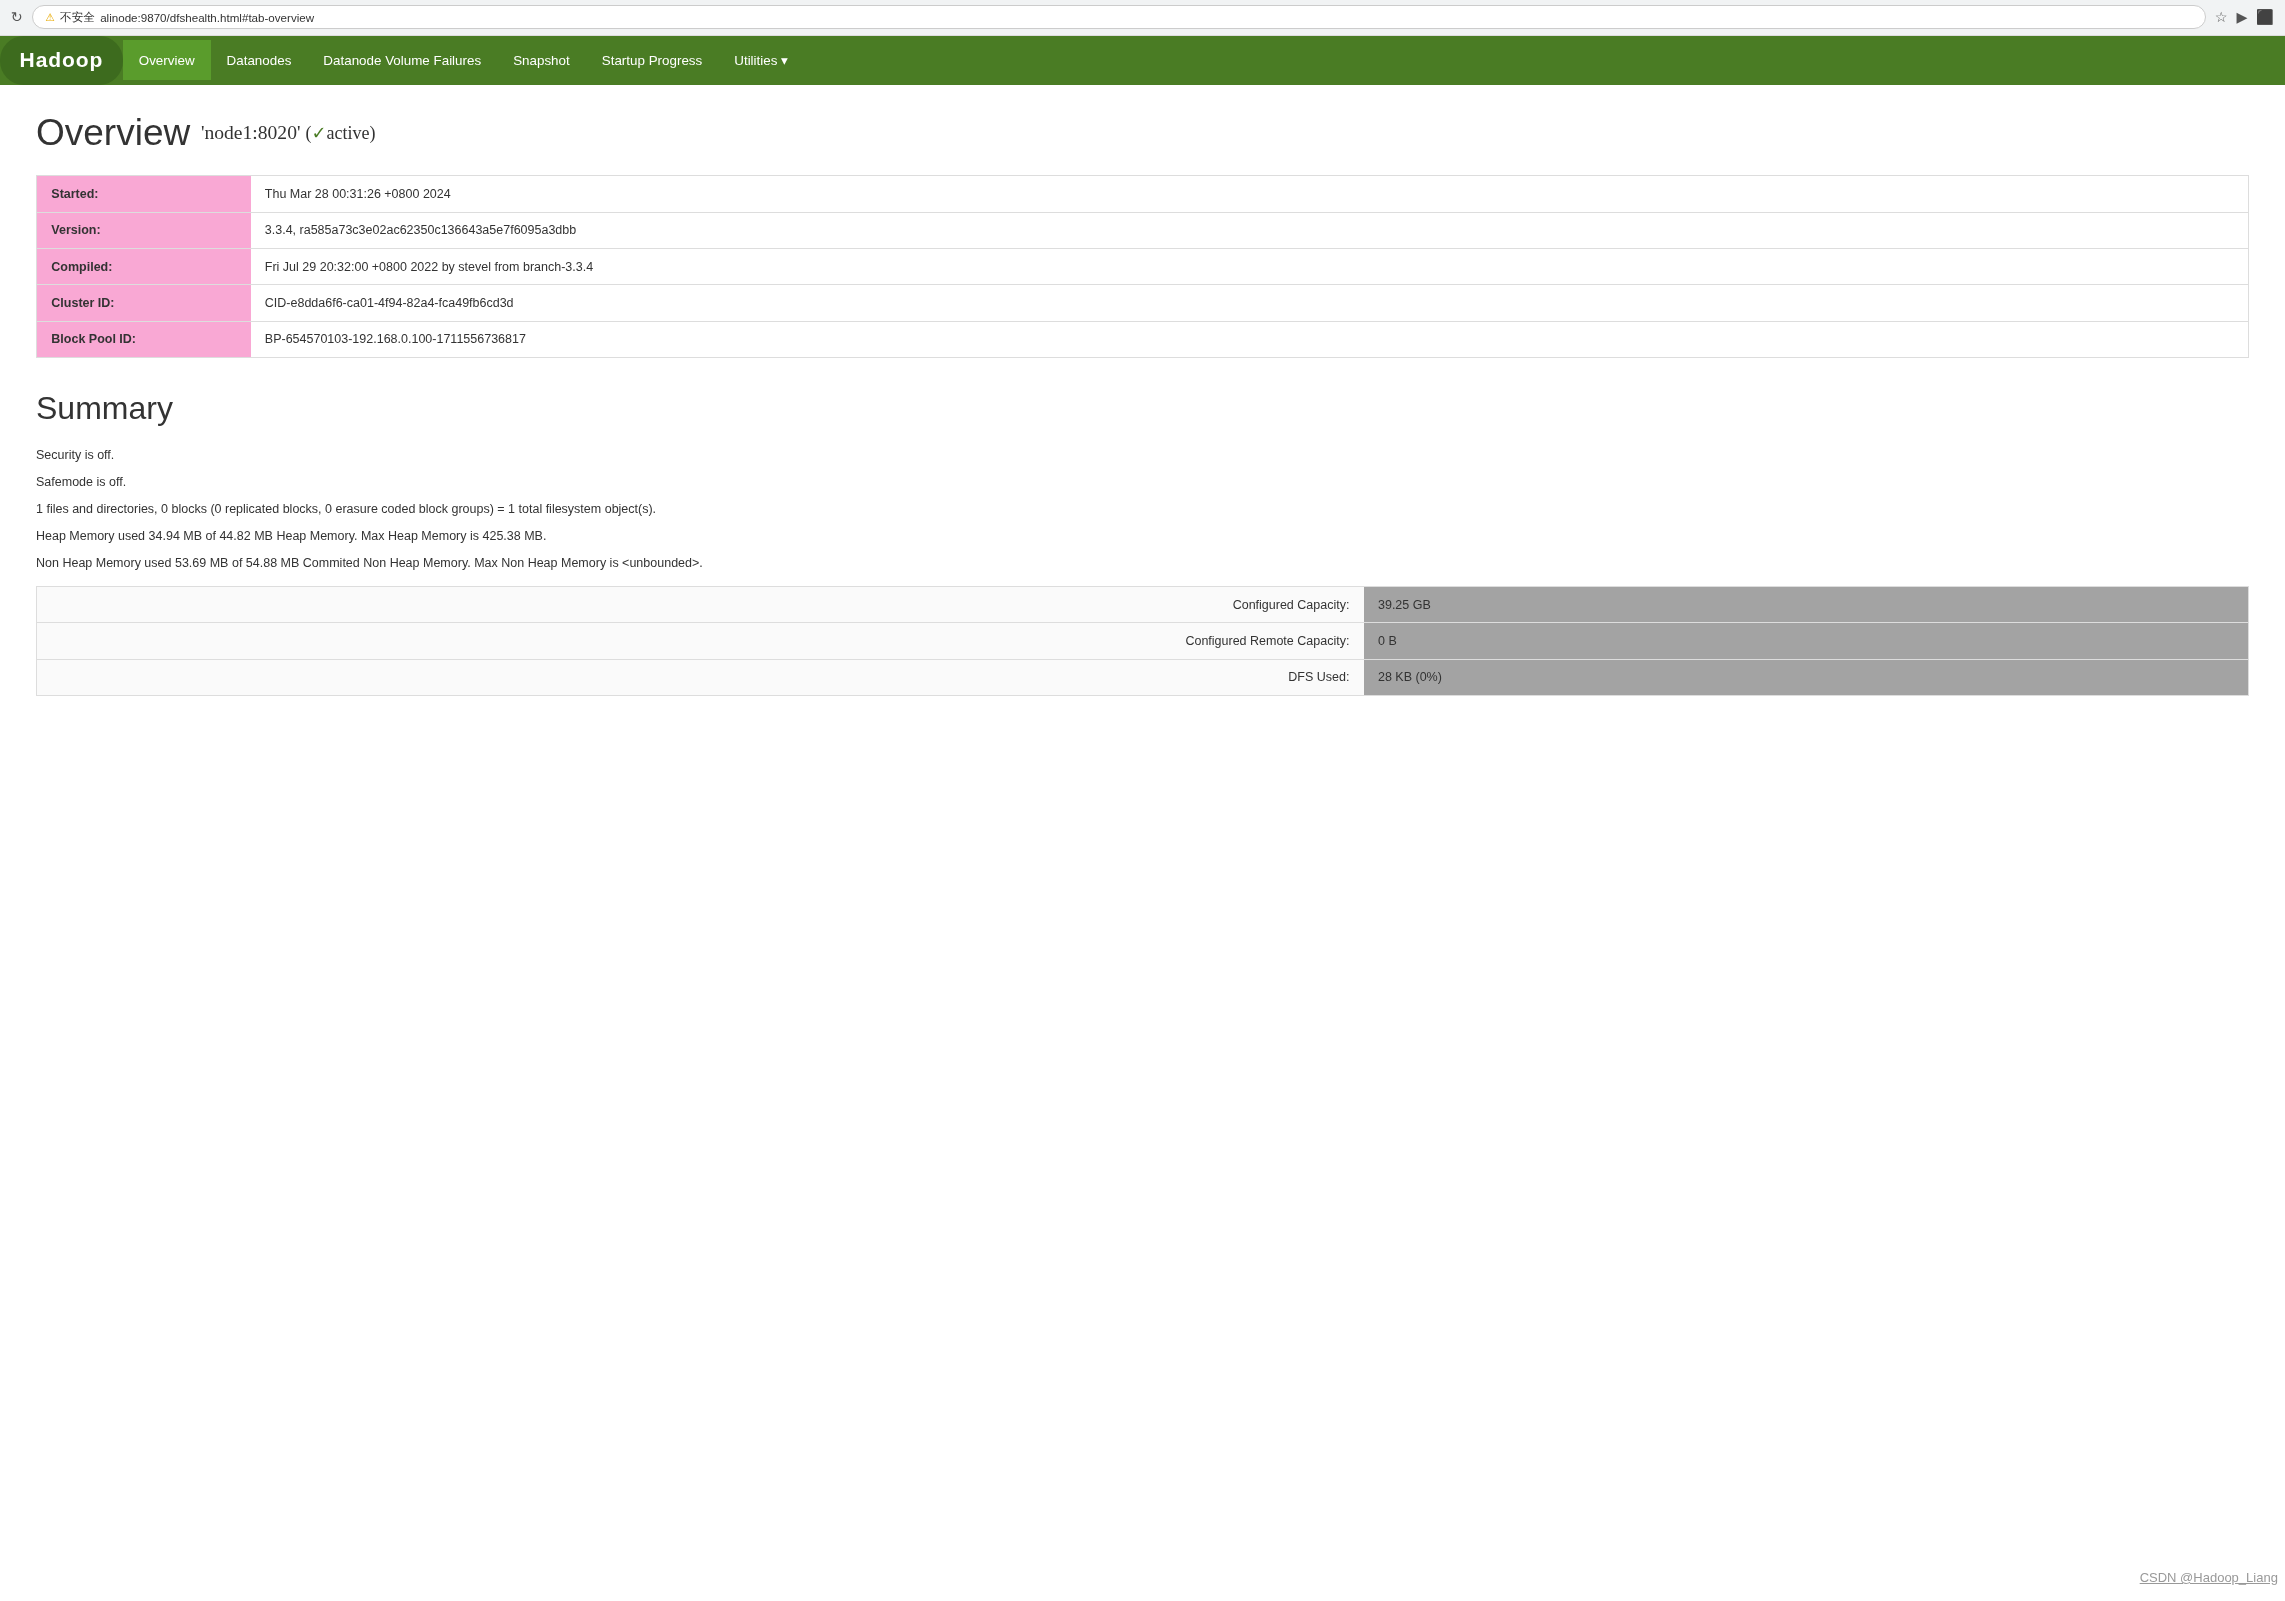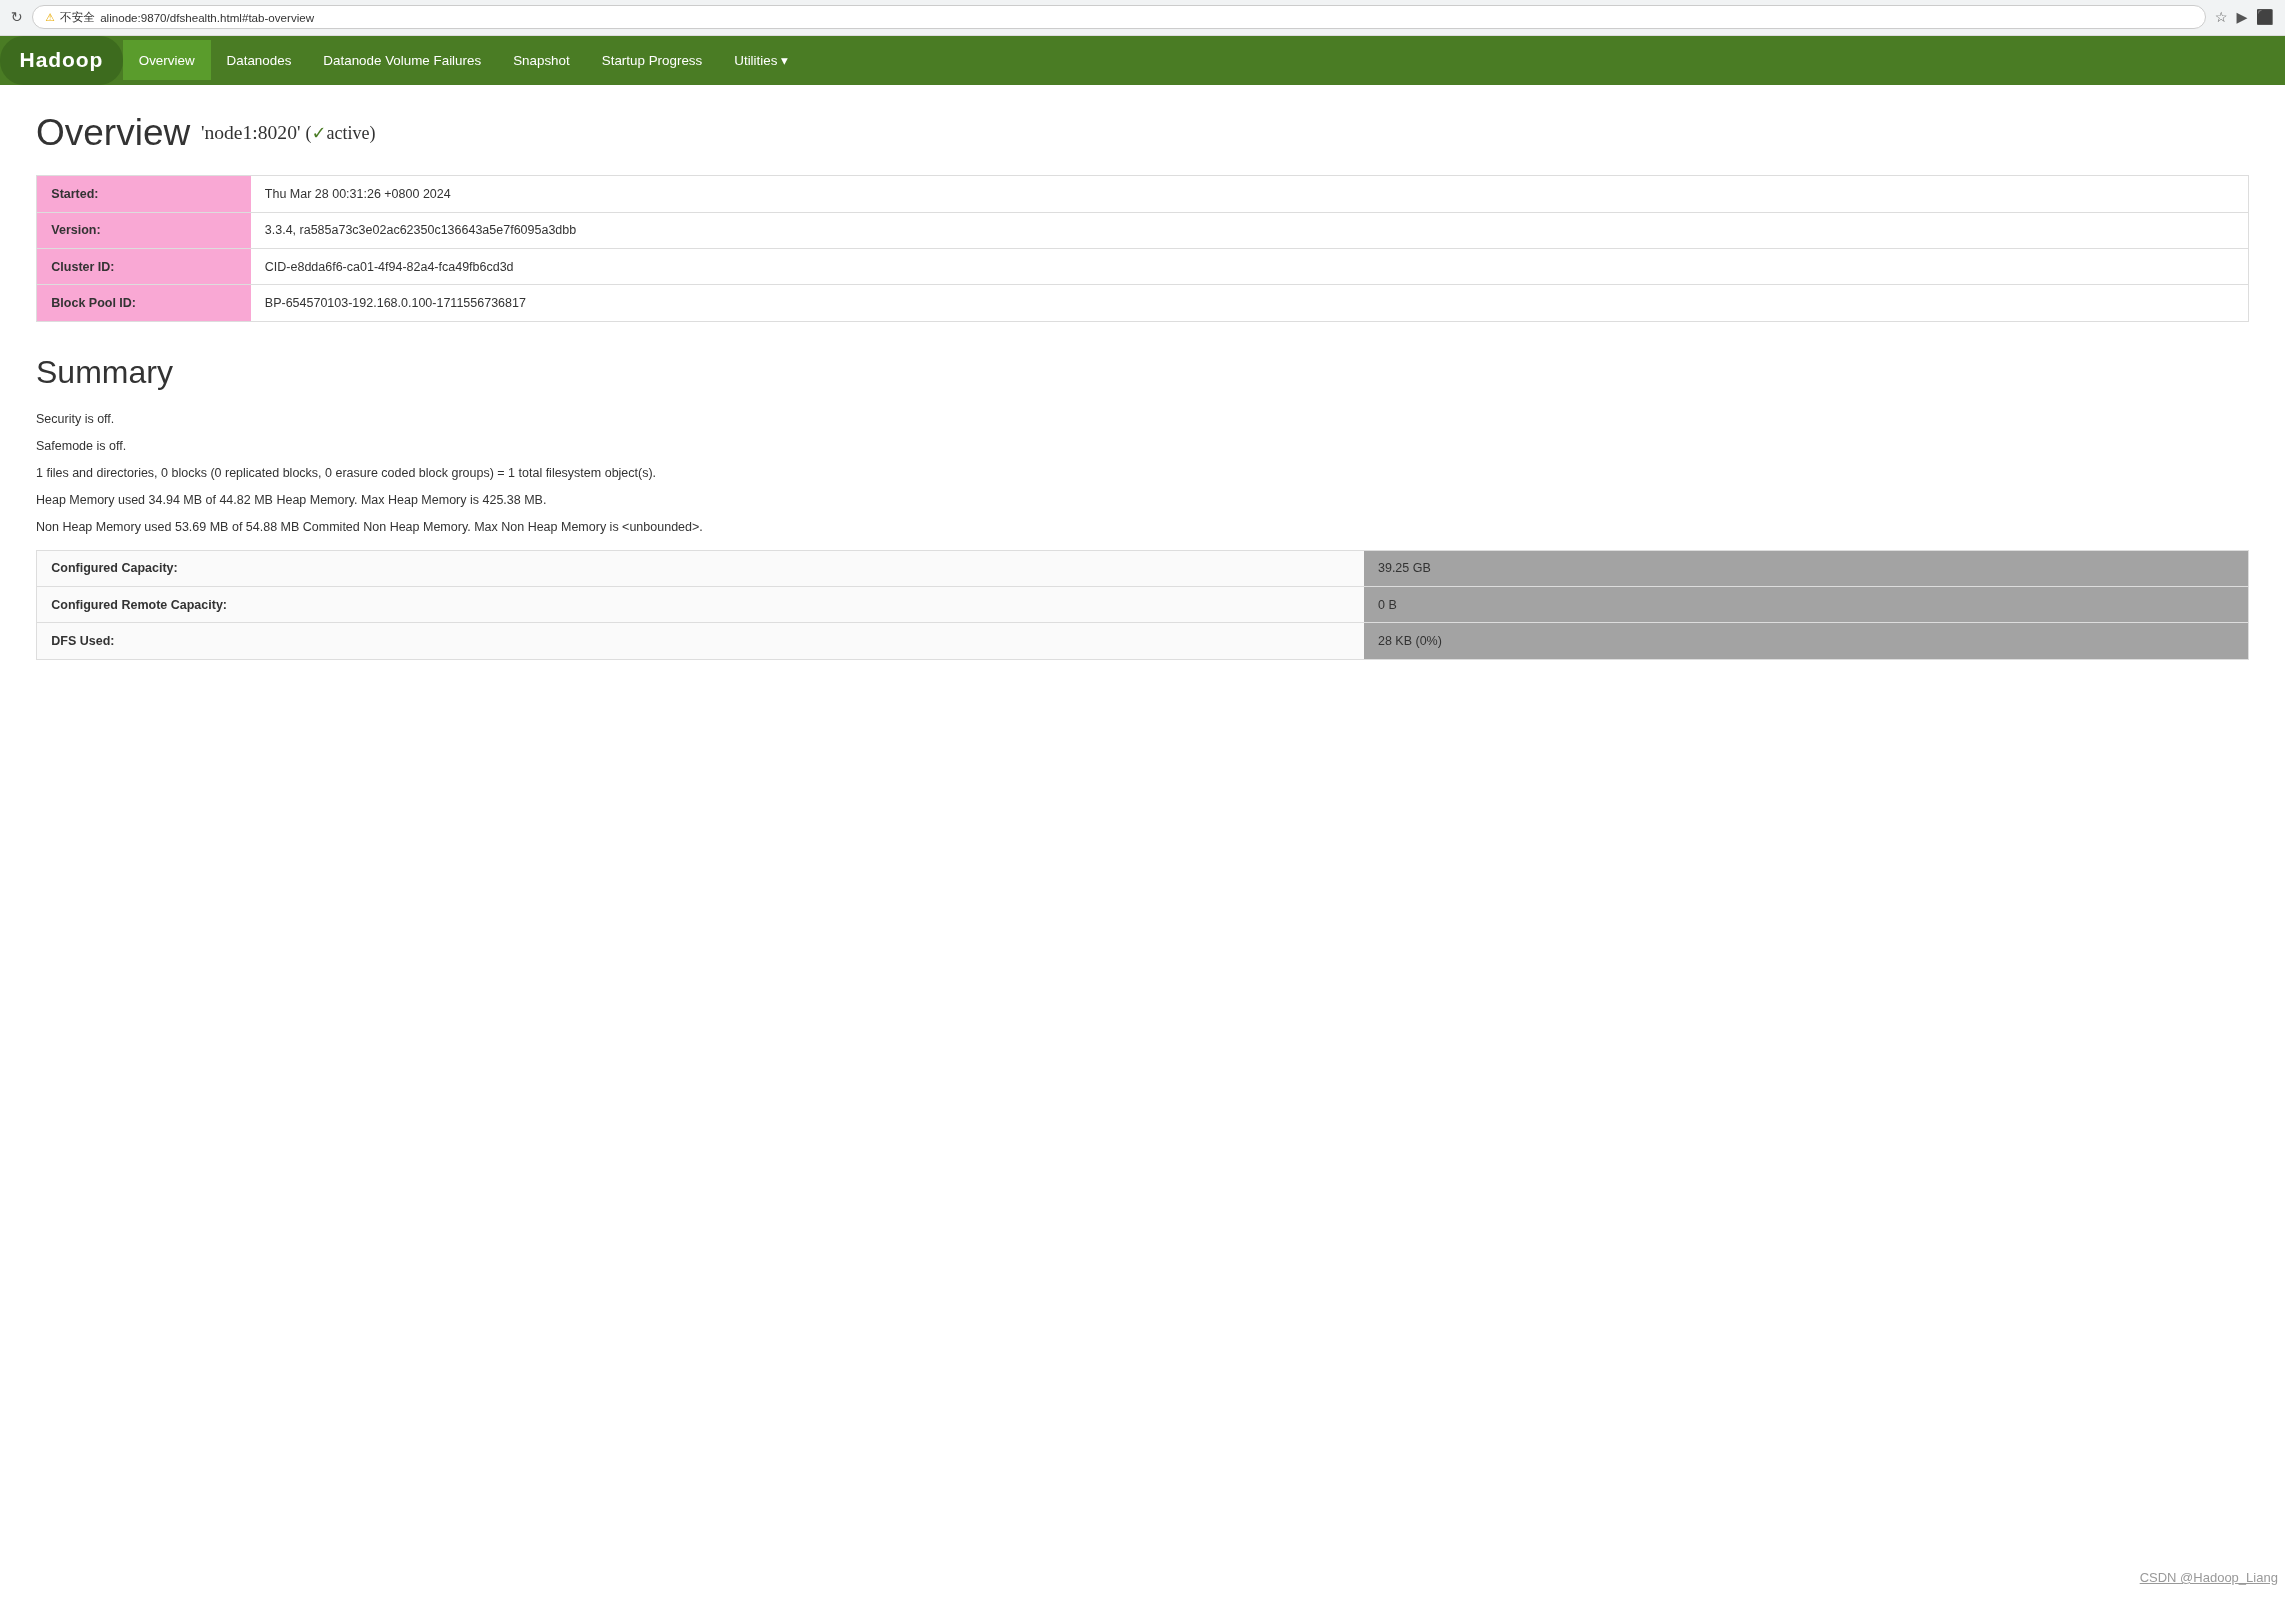--- a/index.html
+++ b/index.html
@@ -147,23 +147,24 @@
       border-bottom: 0.9px solid #ddd;
     }
     .summary-table tr:last-child {
       border-bottom: none;
     }
     .summary-table td {
       padding: 10.7px 14.3px;
       vertical-align: top;
     }
     .summary-table td:first-child {
-      font-weight: bold;
+      font-weight: normal;
       width: 60%;
       background: #fafafa;
+      text-align: right;
     }
     .summary-table td:last-child {
       background: #a3a3a3;
     }
 
     .csdn-watermark {
       position: fixed;
       bottom: 16px;
       right: 7.1px;
       font-size: 13px;
@@ -228,20 +229,24 @@
     <tbody>
         <tr>
       <td>Started:</td>
       <td>Thu Mar 28 00:31:26 +0800 2024</td>
     </tr>
     <tr>
       <td>Version:</td>
       <td>3.3.4, ra585a73c3e02ac62350c136643a5e7f6095a3dbb</td>
     </tr>
     <tr>
+      <td>Compiled:</td>
+      <td>Fri Jul 29 20:32:00 +0800 2022 by stevel from branch-3.3.4</td>
+    </tr>
+    <tr>
       <td>Cluster ID:</td>
       <td>CID-e8dda6f6-ca01-4f94-82a4-fca49fb6cd3d</td>
     </tr>
     <tr>
       <td>Block Pool ID:</td>
       <td>BP-654570103-192.168.0.100-1711556736817</td>
     </tr>
   </tbody>
     </table>
 

